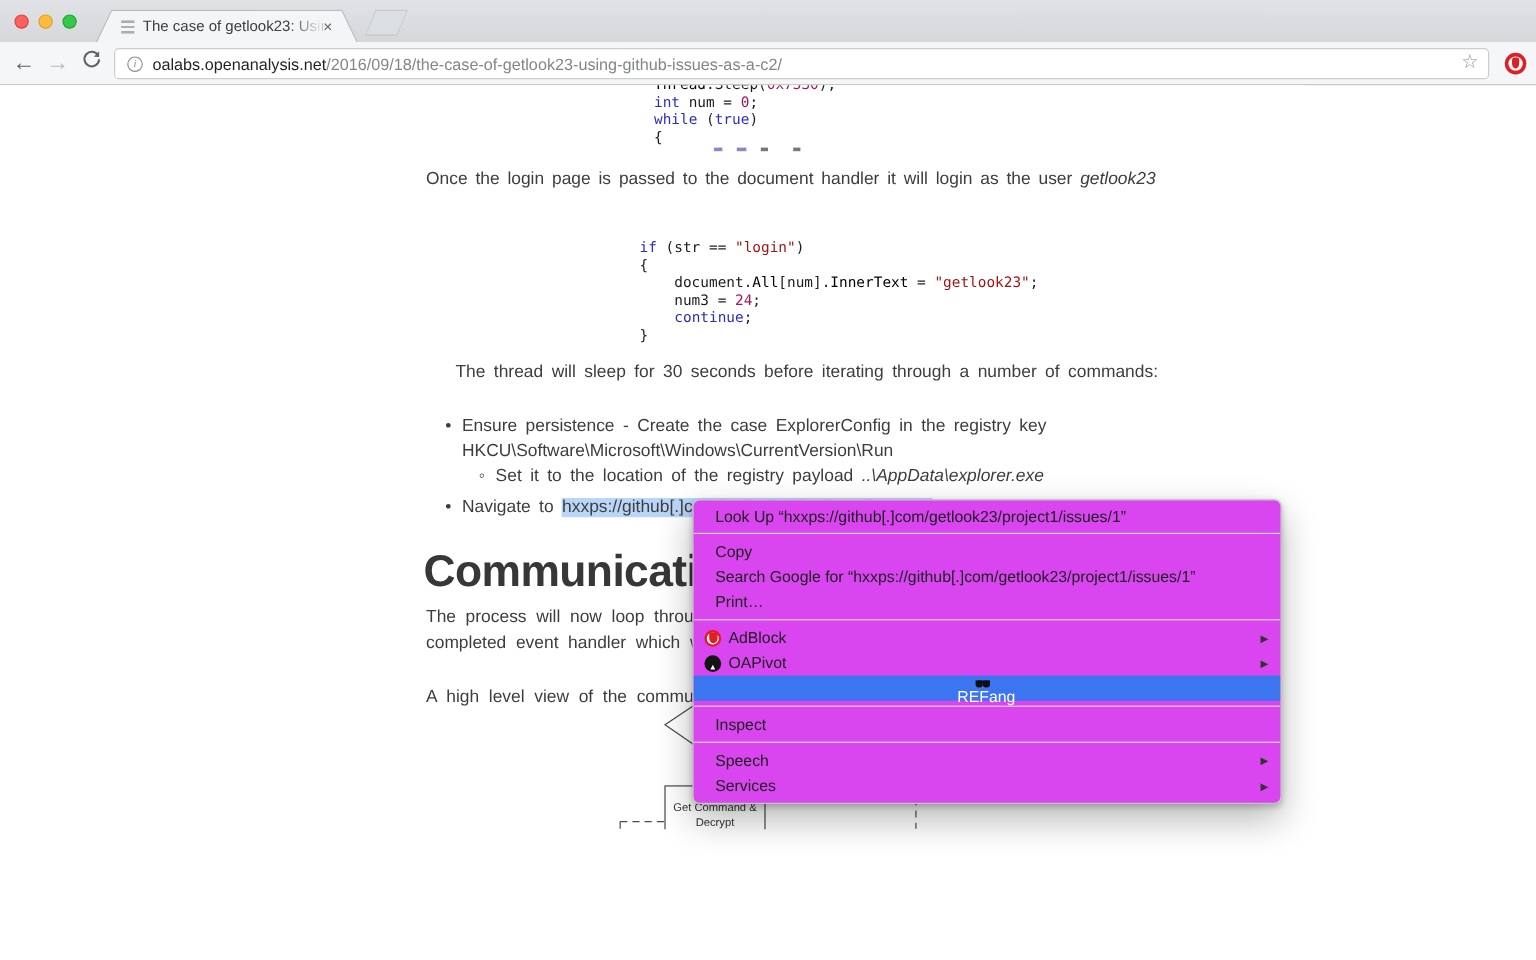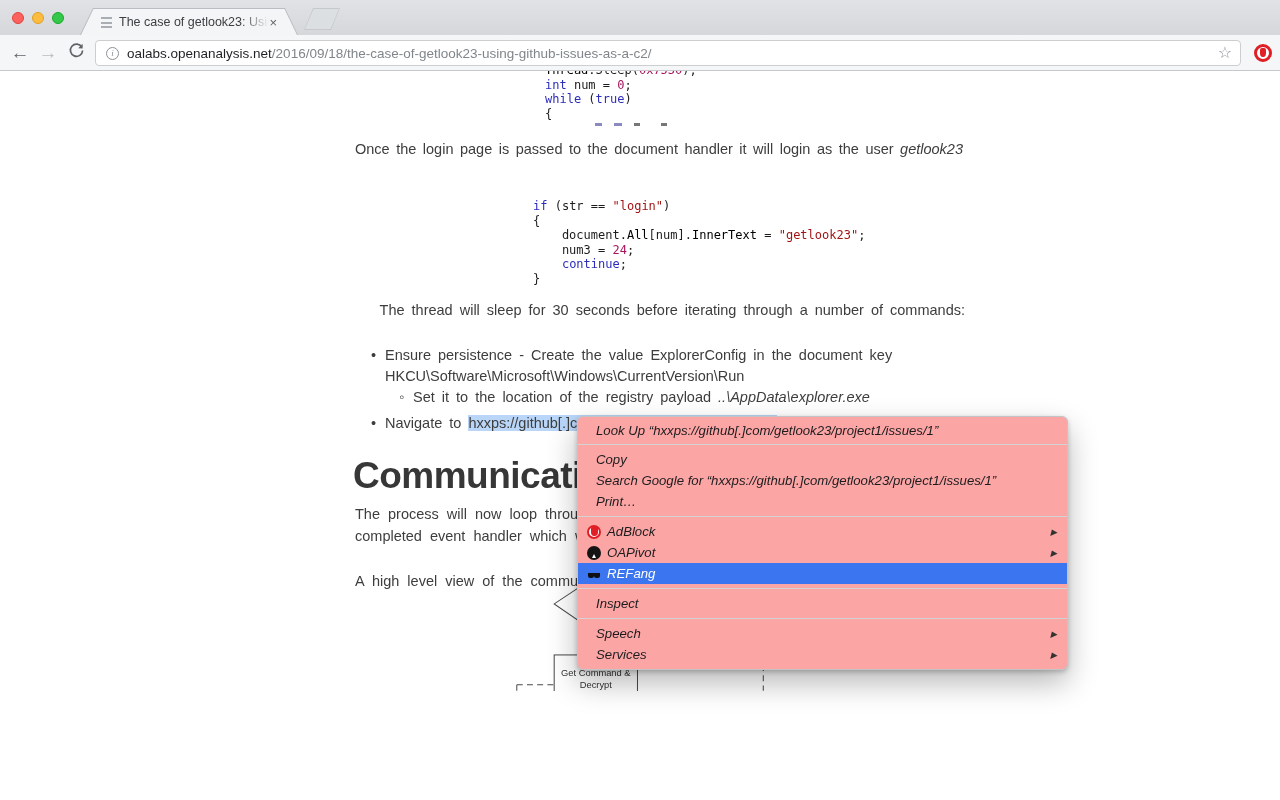--- a/index.html
+++ b/index.html
@@ -80,32 +80,32 @@
 
   h1.comm { font-size:37px; font-weight:bold; color:#373737; letter-spacing:-0.5px;
             font-family:"Liberation Sans", sans-serif; }
   .frag { white-space:nowrap; word-spacing:4px; }
 
   svg.flow { position:absolute; inset:0; pointer-events:none; }
   svg.flow text { font-family:"Liberation Sans", sans-serif; font-size:11px; fill:#333; }
 
   
   .ctxmenu { position:absolute; left:577px; top:416px; width:491px; z-index:20;
-             background:#fca5a5; border:1px solid #c4c4c6; border-radius:6px;
+             background:#d946ef; border:1px solid #c4c4c6; border-radius:6px;
              box-shadow:0 2px 5px rgba(0,0,0,.22), 0 13px 30px rgba(0,0,0,.28);
-             padding:0; overflow:hidden; font-size:13.2px; color:#1c1c1e;font-style:italic; }
+             padding:0; overflow:hidden; font-size:13.2px; color:#1c1c1e; }
   .ctx-group { padding:4px 0; }
   .ctx-group.first { padding:3px 0; }
   .ctx-sep { height:1px; background:#d3d3d4; }
   .ctx-item { height:21px; display:flex; align-items:center; padding:0 10px 0 18px;
               white-space:nowrap; }
   .ctx-item.has-icon { padding-left:9px;text-align:right; }
   .ctx-item .mi { width:14px; height:14px; margin-right:6px; position:relative; flex:0 0 auto; }
   .ctx-item .arrow { margin-left:auto; font-size:8.5px; color:#333; }
-  .ctx-item.hl { background:#3b76f0; color:#fff; }
+  .ctx-item.hl { background:#3b76f0; color:#fff;flex-direction:column; }
 
   .mi.adblock-icon { border-radius:50%; border:2.5px solid #e01e26; background:#fff; }
   .mi.adblock-icon::after { content:""; position:absolute; left:1.5px; right:1.5px; top:0; bottom:1px;
               background:#e01e26; border-radius:1px 1px 45% 45%; }
   .mi.oapivot-icon { border-radius:50%; background:#141414; }
   .mi.oapivot-icon::after { content:""; position:absolute; left:5px; bottom:2px;
               border-left:2px solid transparent; border-right:2px solid transparent;
               border-bottom:4px solid #fff; }
   .mi.refang-icon { height:6px; margin-top:4px; }
   .mi.refang-icon::before { content:""; position:absolute; top:0; left:1px; width:5.5px; height:5.5px;
@@ -161,21 +161,21 @@
   <span class="clipmark" style="left:634px; top:52px; width:6px; background:#777;"></span>
   <span class="clipmark" style="left:661px; top:52px; width:6px; background:#777;"></span>
 
   <p class="abs body-text just" style="left:355px; top:68px; width:608px;"><span>Once the login page is passed to the document handler it will login as the user </span><em class="it">getlook23</em></p>
 
   <div class="abs code" style="left:533px; top:128px;"><div class="cl"><span class="tok-k">if</span><span class="tok-p"> (str == </span><span class="tok-s">"login"</span><span class="tok-p">)</span></div><div class="cl"><span class="tok-p">{</span></div><div class="cl"><span class="tok-p">    document.</span><span class="tok-t">All</span><span class="tok-p">[num].</span><span class="tok-t">InnerText</span><span class="tok-p"> = </span><span class="tok-s">"getlook23"</span><span class="tok-p">;</span></div><div class="cl"><span class="tok-p">    num3 = </span><span class="tok-n">24</span><span class="tok-p">;</span></div><div class="cl"><span class="tok-p">    </span><span class="tok-k">continue</span><span class="tok-p">;</span></div><div class="cl"><span class="tok-p">}</span></div></div>
 
   <p class="abs body-text ws" style="left:355px; top:229px; width:610px;">The thread will sleep for 30 seconds before iterating through a number of commands:</p>
 
   <ul class="abs blist body-text" style="left:355px; top:274px;">
-    <li style="width:548px;">Ensure persistence - Create the value ExplorerConfig in the document key HKCU\Software\Microsoft\Windows\CurrentVersion\Run</li>
+    <li style="width:548px;">Ensure persistence - Create the case ExplorerConfig in the registry key HKCU\Software\Microsoft\Windows\CurrentVersion\Run</li>
     <ul class="sublist body-text">
       <li><span>Set it to the location of the registry payload </span><em class="it">..\AppData\explorer.exe</em></li>
     </ul>
     <li class="li-navigate"><span>Navigate to </span><span class="sel">hxxps://github[.]com/getlook23/project1/issues/1</span></li>
   </ul>
 
   <h1 class="abs comm" style="left:353px; top:384px;">Communication</h1>
 
   <p class="abs body-text frag" style="left:355px; top:433px;">The process will now loop throug</p>
   <p class="abs body-text frag" style="left:355px; top:455px;">completed event handler which w</p>

